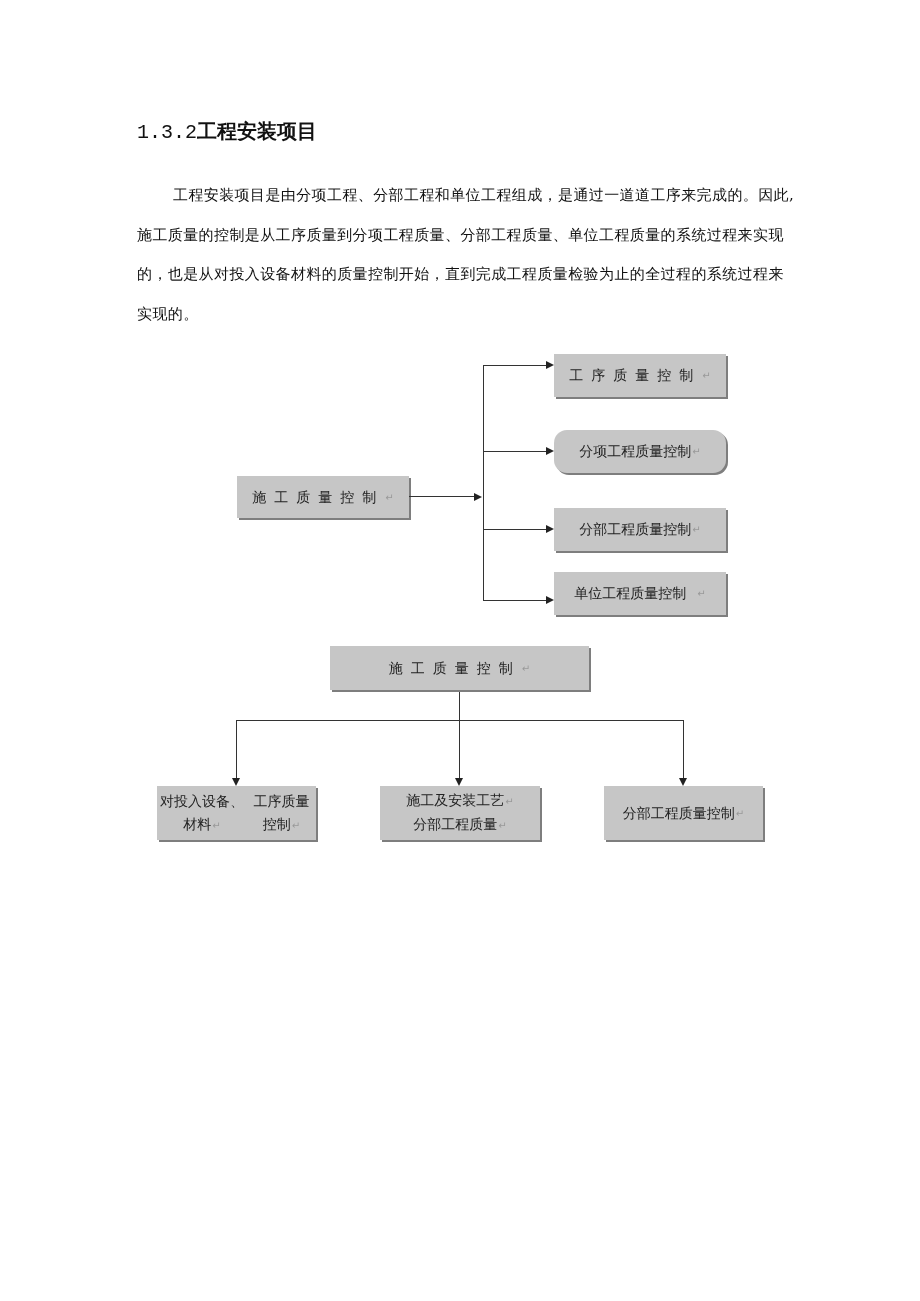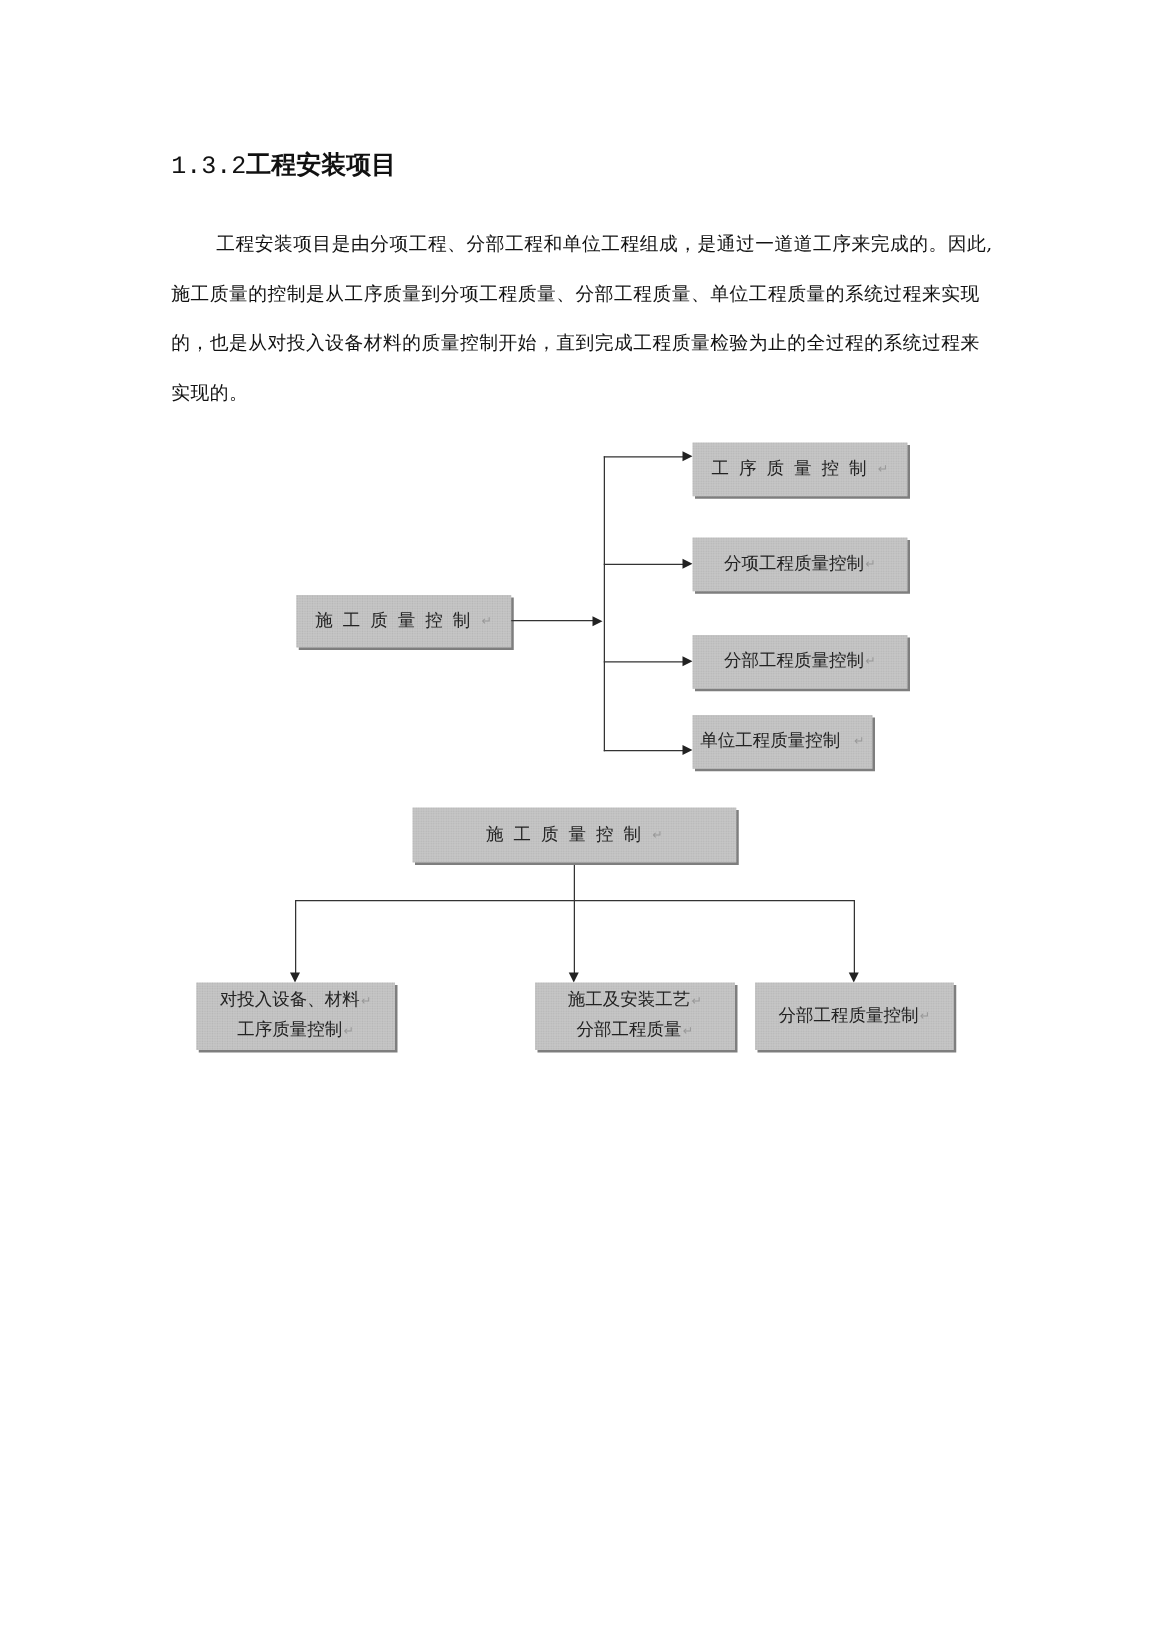--- a/index.html
+++ b/index.html
@@ -41,59 +41,59 @@
 
   <div class="line" style="left:483px;top:365px;width:64px;height:1px;"></div>
   <div class="arrow-r" style="left:546px;top:361px;"></div>
   <div class="box spaced" style="left:554px;top:354px;width:172px;height:43px;">
       <span class="t">工序质量控制</span>
       <span class="ret">↵</span>
     </div>
 
   <div class="line" style="left:483px;top:451px;width:64px;height:1px;"></div>
   <div class="arrow-r" style="left:546px;top:447px;"></div>
-  <div class="box" style="left:554px;top:430px;width:172px;height:43px;">
+  <div class="box" style="left:554px;top:430px;width:172px;height:43px;border-radius:13px;">
       <span>分项工程质量控制</span>
       <span class="ret">↵</span>
     </div>
 
   <div class="line" style="left:483px;top:529px;width:64px;height:1px;"></div>
   <div class="arrow-r" style="left:546px;top:525px;"></div>
   <div class="box" style="left:554px;top:508px;width:172px;height:43px;">
       <span>分部工程质量控制</span>
       <span class="ret">↵</span>
     </div>
 
   <div class="line" style="left:483px;top:600px;width:64px;height:1px;"></div>
   <div class="arrow-r" style="left:546px;top:596px;"></div>
-  <div class="box" style="left:554px;top:572px;width:144px;height:43px;gap:10px;">
+  <div class="box" style="left:554px;top:572px;width:172px;height:43px;gap:10px;">
       <span>单位工程质量控制</span>
       <span class="ret">↵</span>
     </div>
 </div>
 
 <div>
   <div class="box spaced" style="left:330px;top:646px;width:259px;height:44px;">
       <span class="t">施工质量控制</span>
       <span class="ret">↵</span>
     </div>
   <div class="line" style="left:459px;top:692px;width:1px;height:88px;"></div>
   <div class="line" style="left:236px;top:720px;width:448px;height:1px;"></div>
 
   <div class="line" style="left:236px;top:720px;width:1px;height:60px;"></div>
   <div class="arrow-d" style="left:232px;top:778px;"></div>
   <div class="arrow-d" style="left:455px;top:778px;"></div>
   <div class="line" style="left:683px;top:720px;width:1px;height:60px;"></div>
   <div class="arrow-d" style="left:679px;top:778px;"></div>
 
-  <div class="box" style="left:157px;top:786px;width:159px;height:54px;flex-direction:column;">
+  <div class="box" style="left:157px;top:786px;width:159px;height:54px;flex-direction:row;">
     <div><span>对投入设备、材料</span><span class="ret">↵</span></div>
     <div><span>工序质量控制</span><span class="ret">↵</span></div>
   </div>
-  <div class="box" style="left:380px;top:786px;width:160px;height:54px;flex-direction:column;margin-left:48px;">
+  <div class="box" style="left:380px;top:786px;width:160px;height:54px;flex-direction:column;">
     <div><span>施工及安装工艺</span><span class="ret">↵</span></div>
     <div><span>分部工程质量</span><span class="ret">↵</span></div>
   </div>
   <div class="box" style="left:604px;top:786px;width:159px;height:54px;">
     <span>分部工程质量控制</span>
       <span class="ret">↵</span>
   </div>
 </div>
 
 </body></html>

